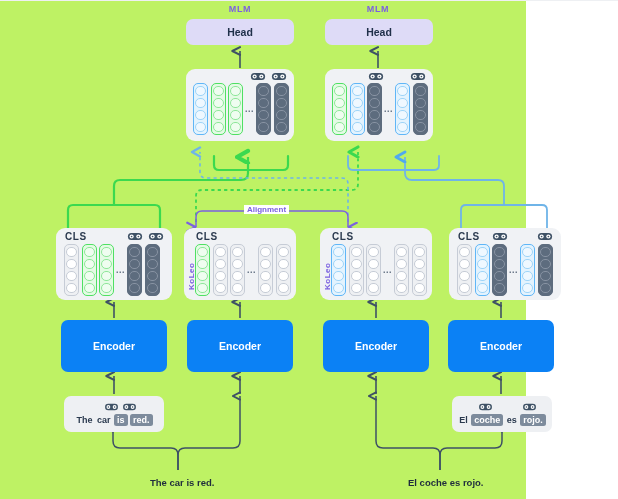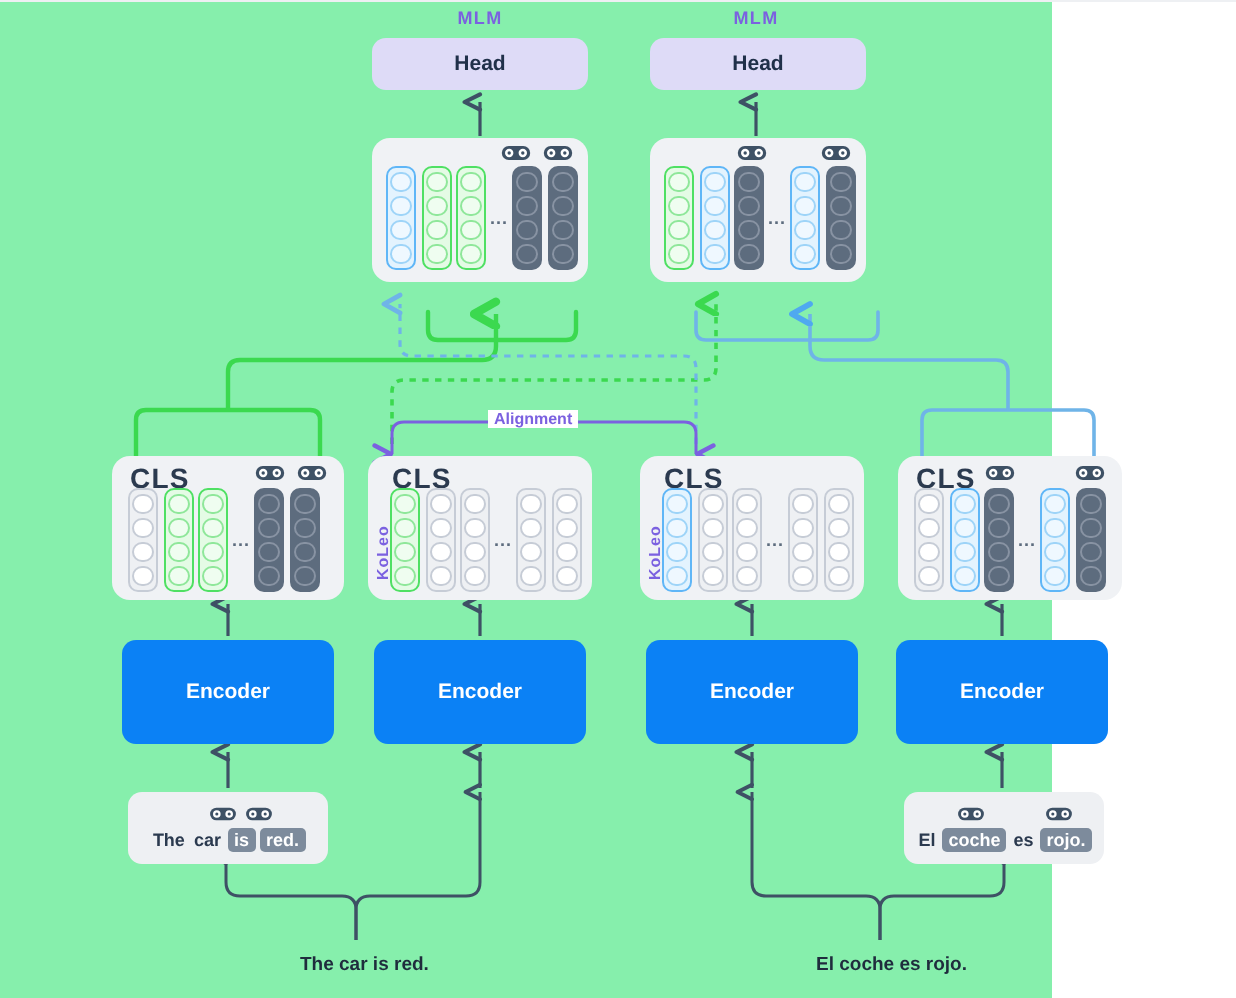--- a/index.html
+++ b/index.html
@@ -6,21 +6,21 @@
   html, body {
     margin: 0; padding: 0;
     width: 618px; height: 499px;
     background: #ffffff;
     font-family: "Liberation Sans", sans-serif;
     overflow: hidden;
   }
   #stage {
     position: relative;
     width: 526px; height: 499px;
-    background: #86efac;
+    background: #bef264;
   }
   #topline {
     position: absolute; left: 0; top: 0; width: 618px; height: 1px;
     background: #eef0f3;
   }
   svg.wires {
     position: absolute; left: 0; top: 0;
     width: 618px; height: 499px;
     pointer-events: none;
   }
@@ -40,21 +40,21 @@
   }
 
   
   .panel {
     position: absolute;
     background: #f0f2f5;
     border-radius: 9px;
   }
   .cls-label {
     position: absolute;
-    font-size: 14px; font-weight: bold; color: #2b3a4f;
+    font-size: 10px; font-weight: bold; color: #2b3a4f;
     letter-spacing: 0.6px;
   }
   .koleo-label {
     position: absolute;
     font-size: 8px; font-weight: bold; color: #7b61e0;
     letter-spacing: 0.5px;
     transform: rotate(-90deg);
     transform-origin: left top;
     white-space: nowrap;
   }

